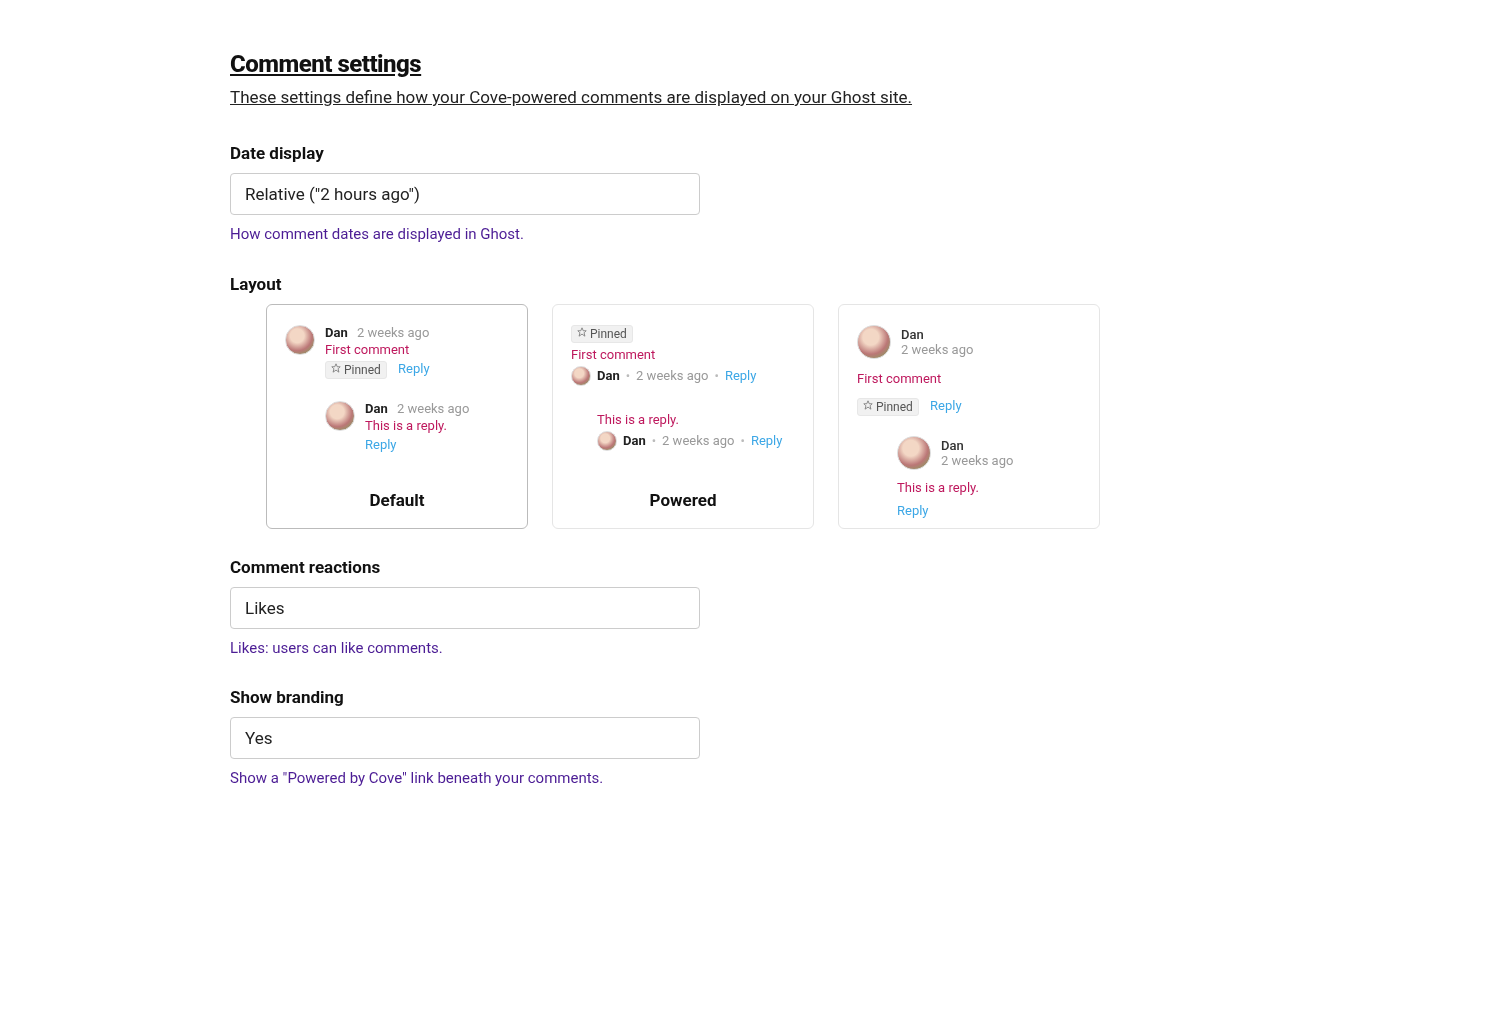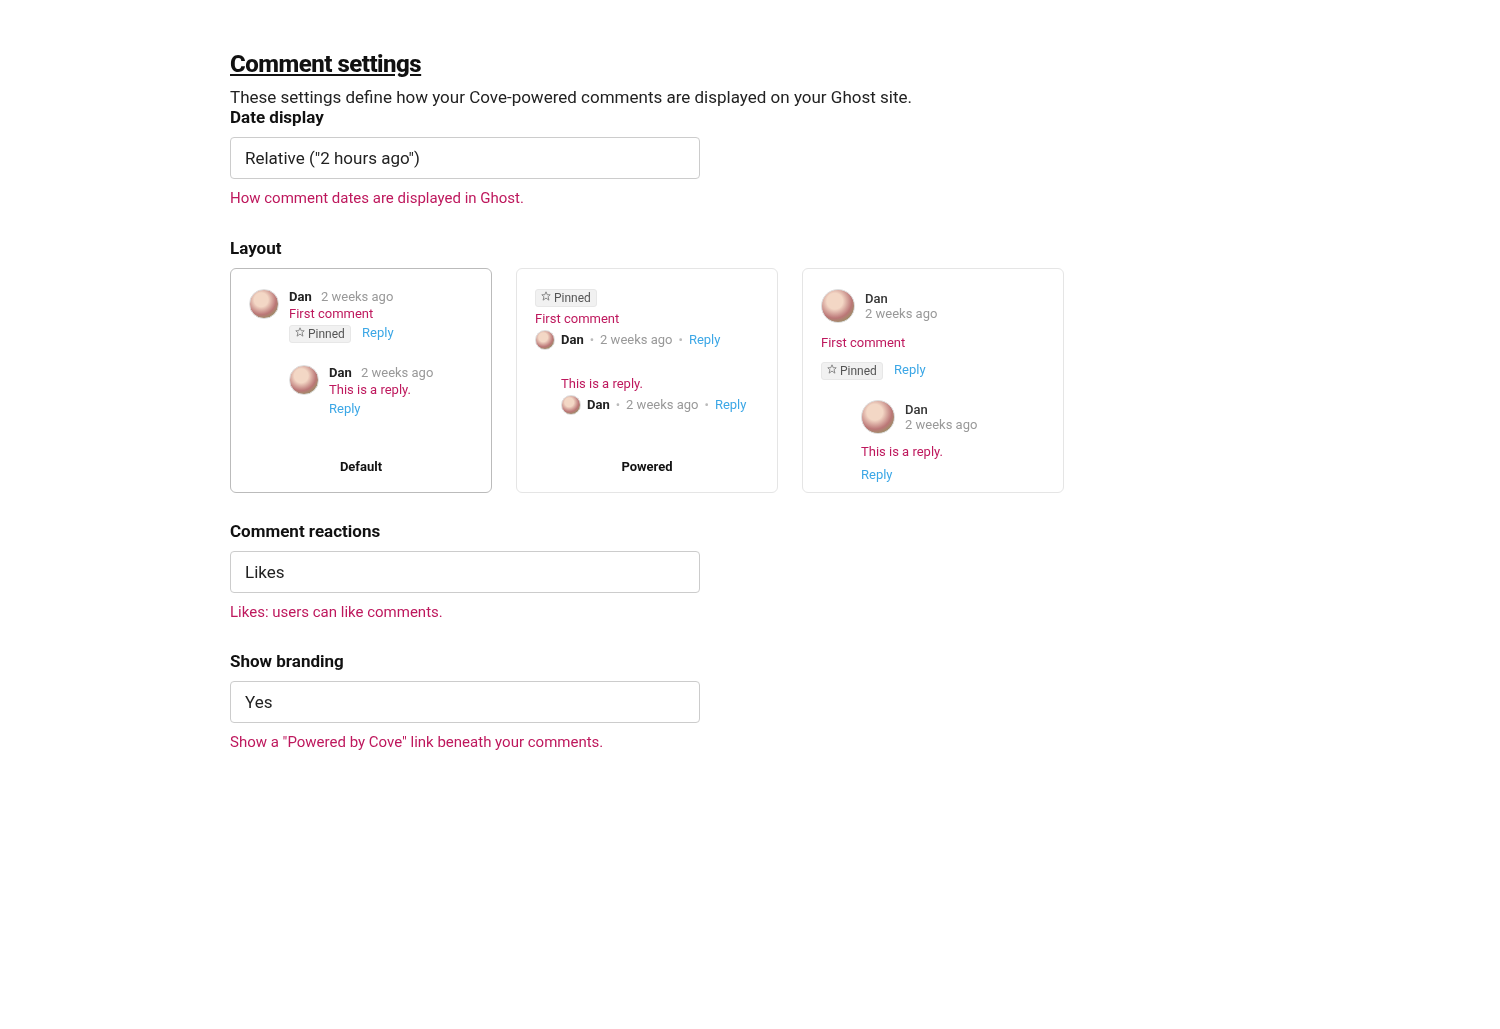--- a/index.html
+++ b/index.html
@@ -12,69 +12,72 @@
   h1 {
     font-size: 24px;
     font-weight: 800;
     margin-bottom: 9px;
     letter-spacing: -0.5px;
     text-decoration: underline;
   }
   .intro {
     font-size: 17px;
     color: #222;
+    margin-bottom: 36px;
+    text-decoration: underline;
   }
   .section-label {
     font-size: 17px;
     font-weight: 700;
     margin-bottom: 10px;
   }
   .select-box {
     width: 470px;
     border: 1px solid #ccc;
     border-radius: 4px;
     padding: 10px 14px;
     font-size: 17px;
     color: #222;
     background: #fff;
     margin-bottom: 8px;
     cursor: pointer;
   }
   .help-text {
     font-size: 15px;
-    color: #be185d;
+    color: #4c1d95;
     margin-bottom: 28px;
     line-height: 1.5;
   }
   .layout-row {
     display: flex;
     gap: 24px;
     margin-bottom: 28px;
   }
   .layout-card {
     width: 262px;
     border: 1px solid #e5e5e5;
     border-radius: 6px;
     background: #fff;
     display: flex;
     flex-direction: column;
     cursor: pointer;
   }
   .layout-card.selected {
     border-color: #bbb;
+    margin-left: 36px;
   }
   .layout-preview {
     flex: 1;
     padding: 20px 18px 10px 18px;
     font-size: 13px;
   }
   .layout-title {
     text-align: center;
     font-weight: 700;
-    font-size: 13px;
+    font-size: 17px;
     padding: 14px 0 18px 0;
   }
   .avatar {
     width: 30px;
     height: 30px;
     border-radius: 50%;
     background: radial-gradient(circle at 40% 35%, #f3d7c5 28%, #b77 60%, #7a5 100%);
     border: 1px solid #ddd;
     flex-shrink: 0;
     display: inline-block;

